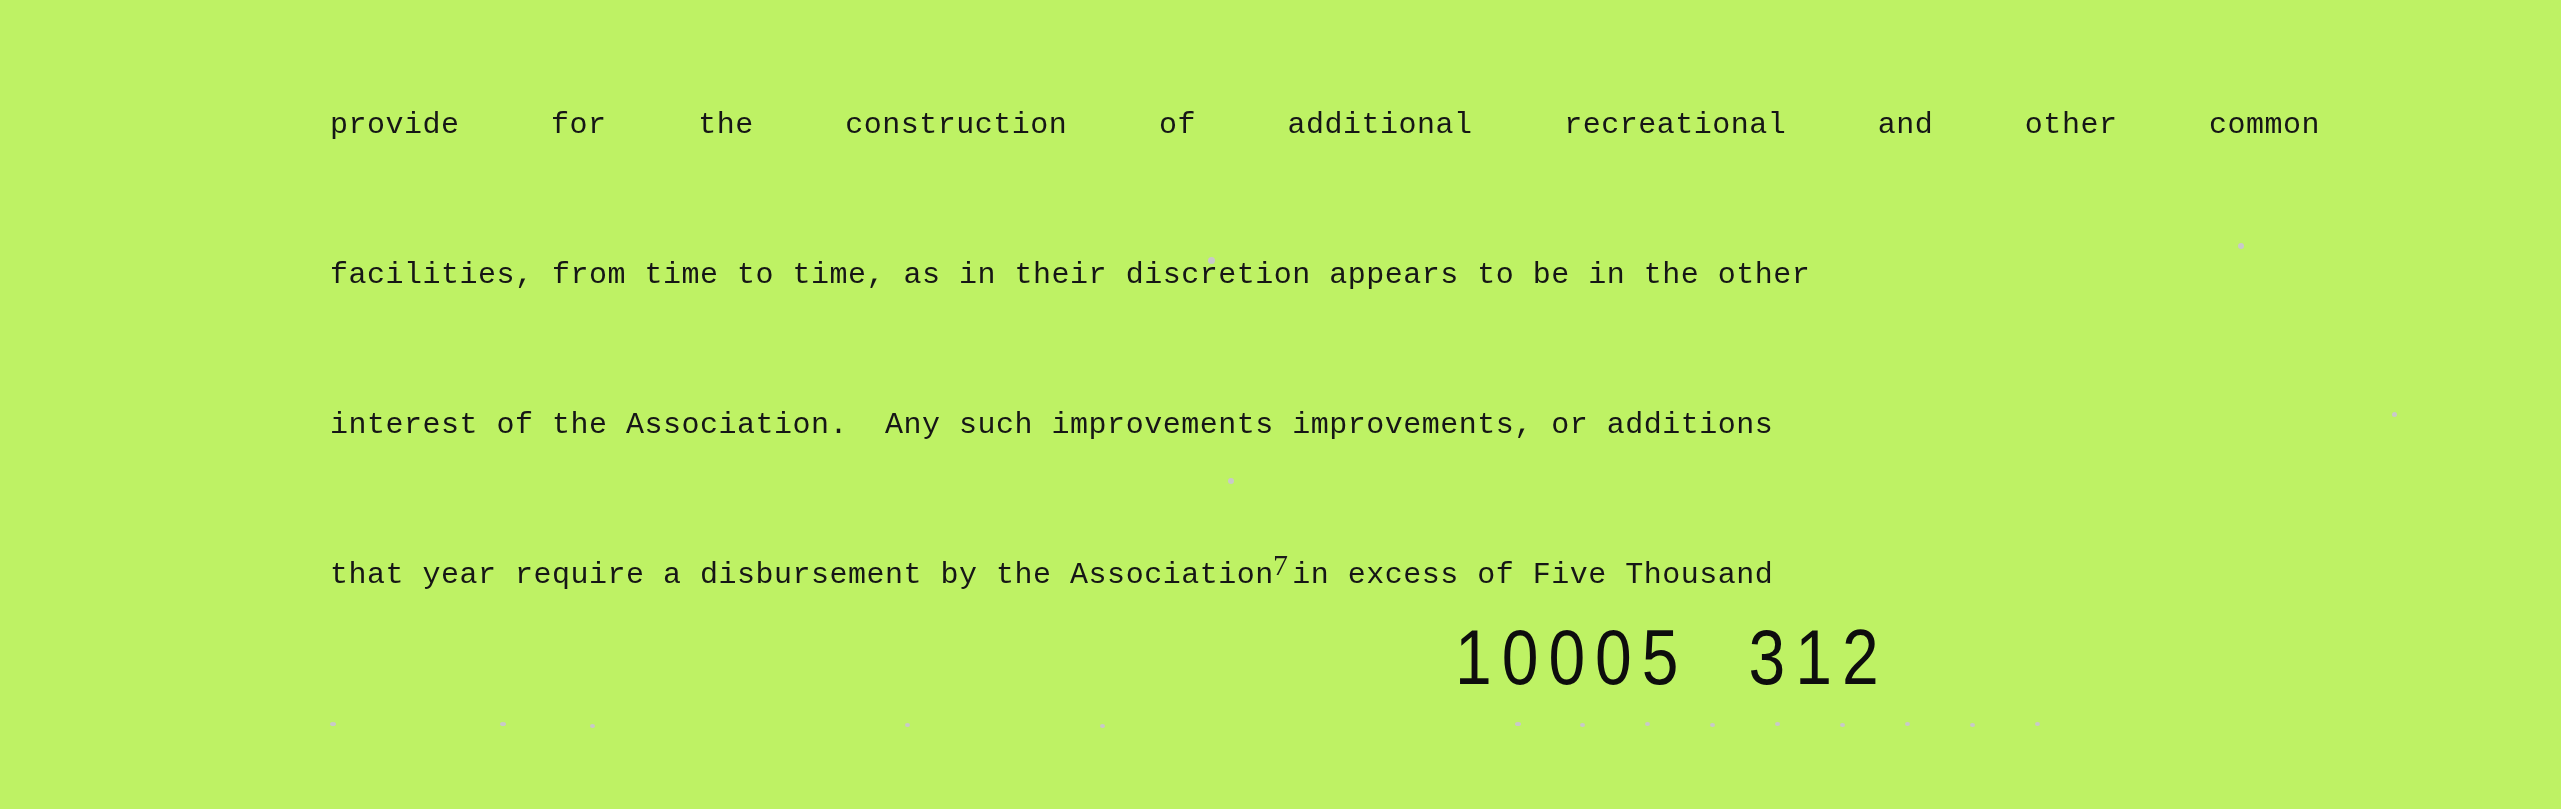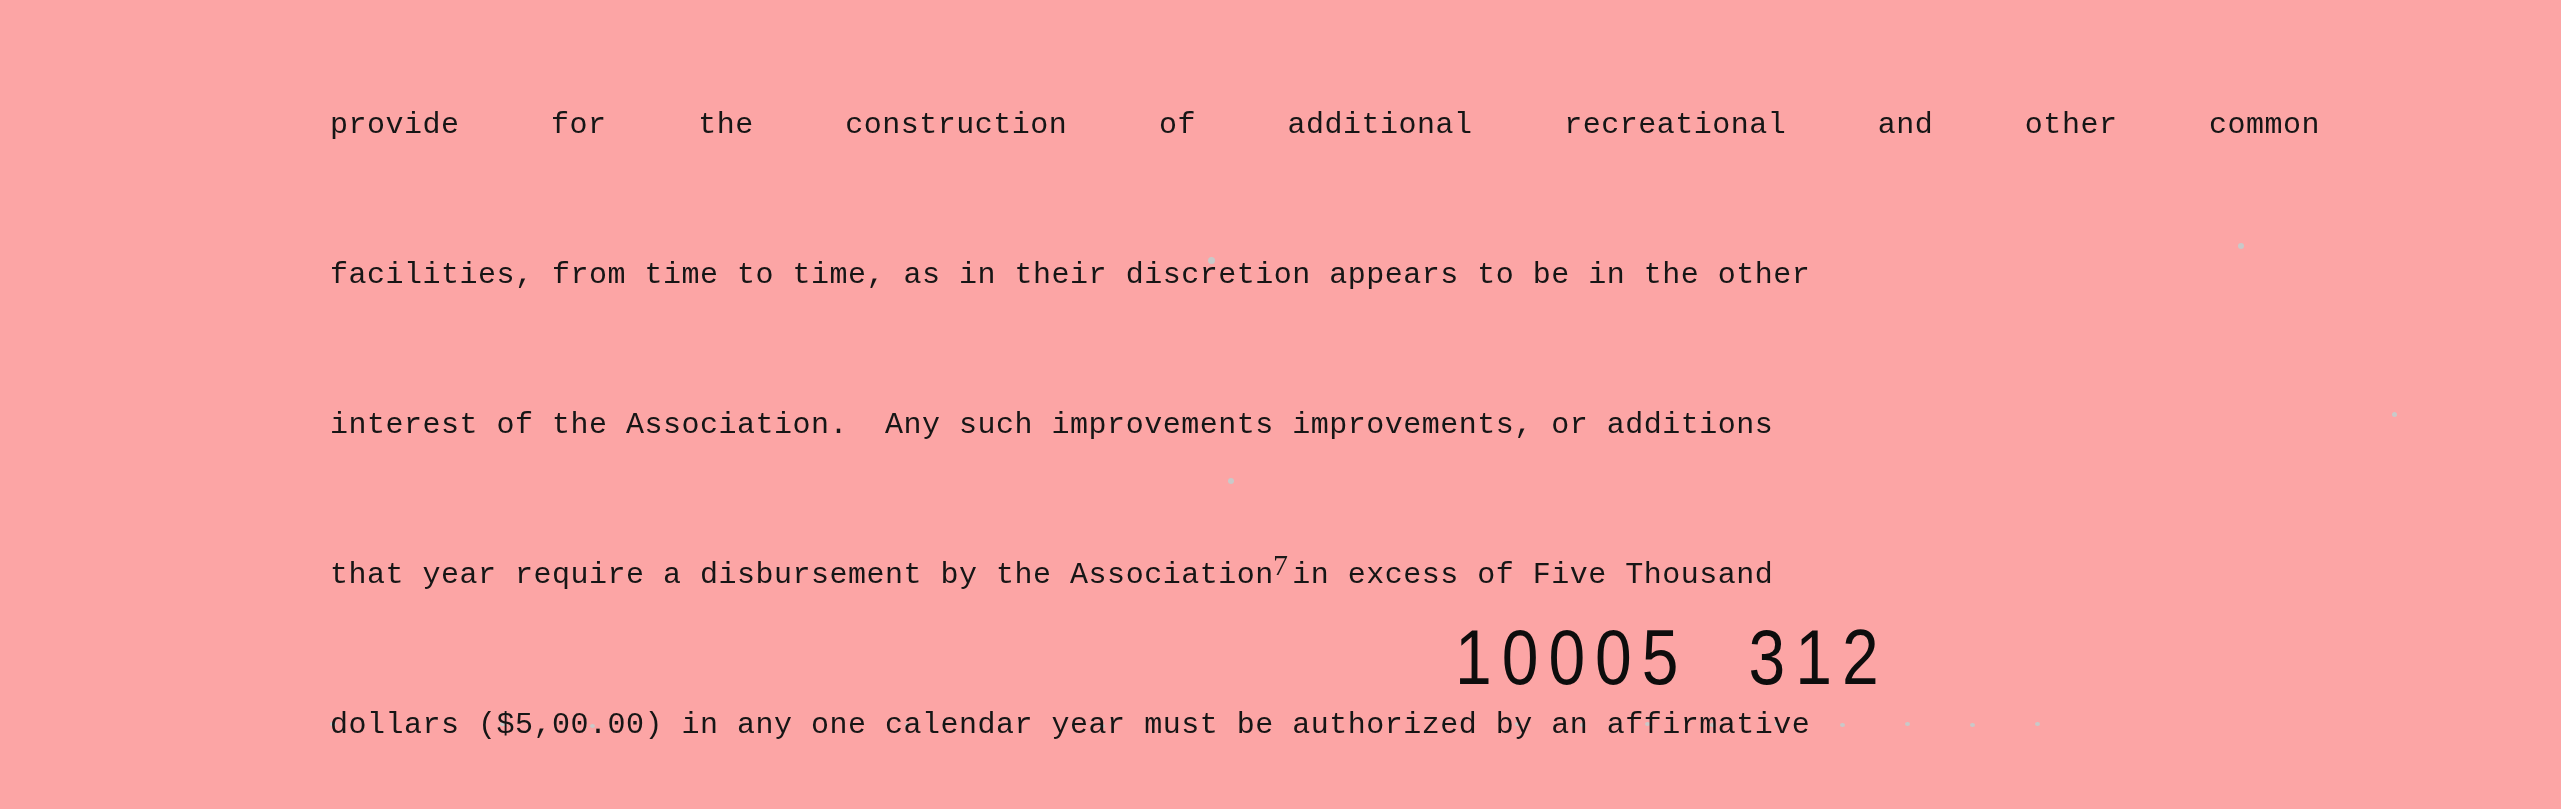--- a/index.html
+++ b/index.html
@@ -11,21 +11,21 @@
     width: 2561px;
     height: 809px;
     position: relative;
     overflow: hidden;
     font-family: "Liberation Mono", monospace;
     color: #1a1a1a;
   }
   .page {
     position: absolute;
     inset: 0;
-    background: #fca5a5;
+    background: #bef264;
   }
   
   .speck {
     position: absolute;
     background: #c9c9c9;
     border-radius: 50%;
   }
   .body-text {
     position: absolute;
     left: 330px;
@@ -95,21 +95,20 @@
   <div class="speck" style="left:1840px; top:723px; width:5px; height:4px;"></div>
   <div class="speck" style="left:1905px; top:722px; width:5px; height:4px;"></div>
   <div class="speck" style="left:1970px; top:723px; width:5px; height:4px;"></div>
   <div class="speck" style="left:2035px; top:722px; width:5px; height:4px;"></div>
 
   <div class="body-text">
     <span class="line justified">provide  for  the  construction  of  additional  recreational  and  other  common</span>
     <span class="line">facilities, from time to time, as in their discretion appears to be in the other</span>
     <span class="line">interest of the Association.  Any such improvements improvements, or additions</span>
     <span class="line">that year require a disbursement by the Association in excess of Five Thousand</span>
-    <span class="line">dollars ($5,00.00) in any one calendar year must be authorized by an affirmative</span>
     
   </div>
 
   <div class="page-number">7</div>
 
   <div class="stamp">
     <span class="grp">10005</span>
     <span class="grp">312</span>
   </div>
 

